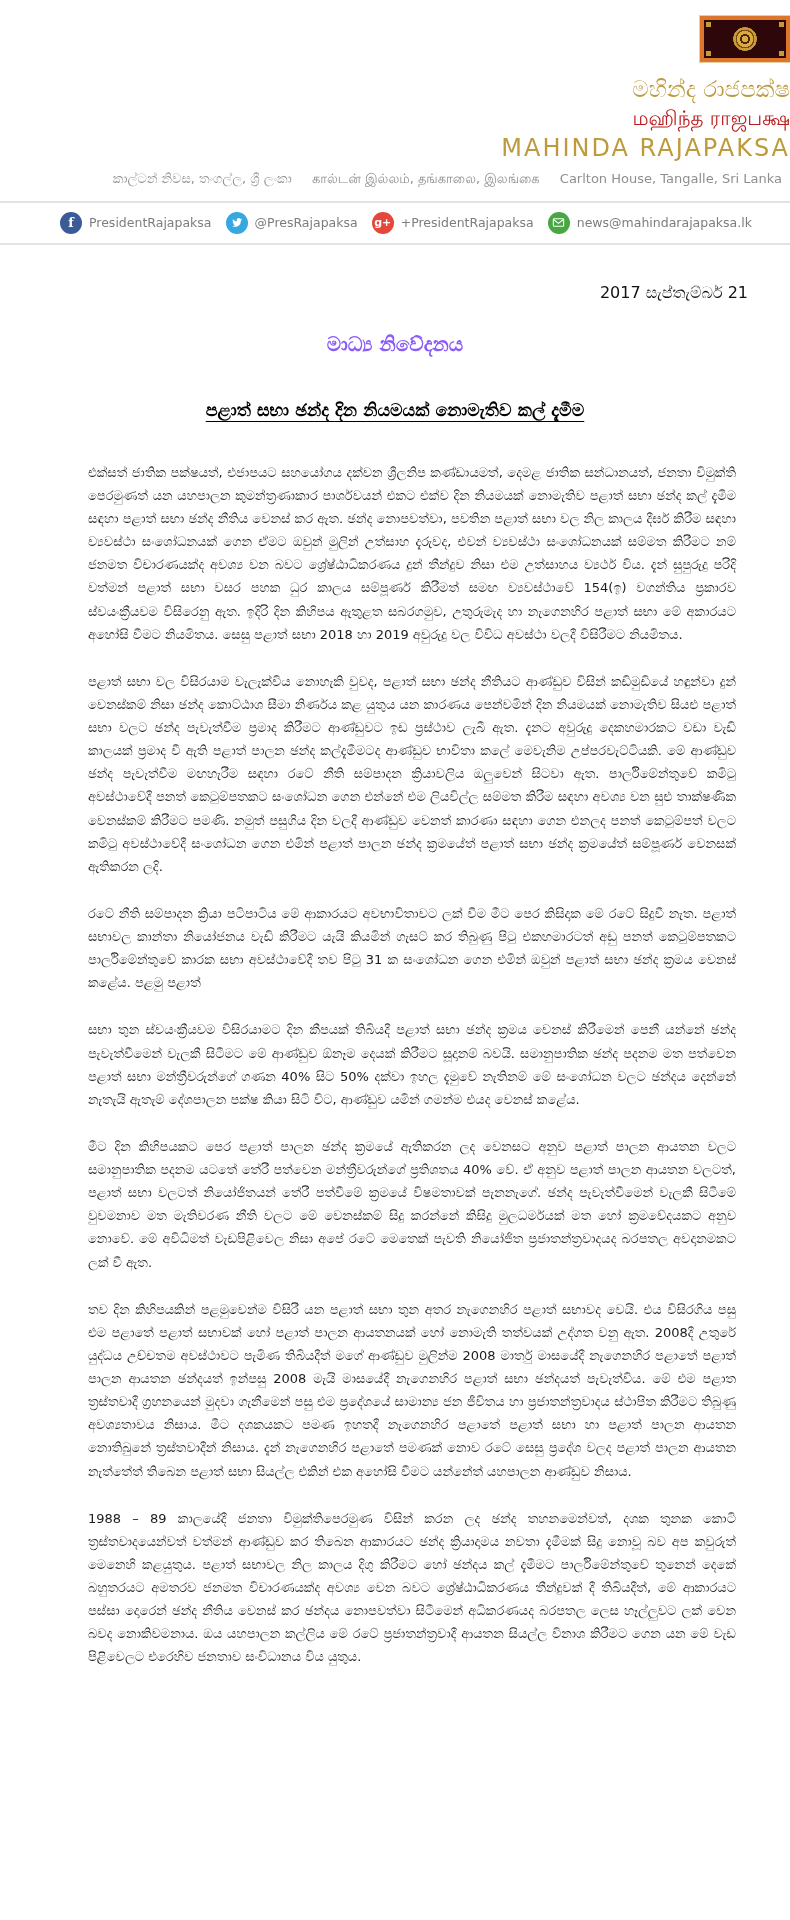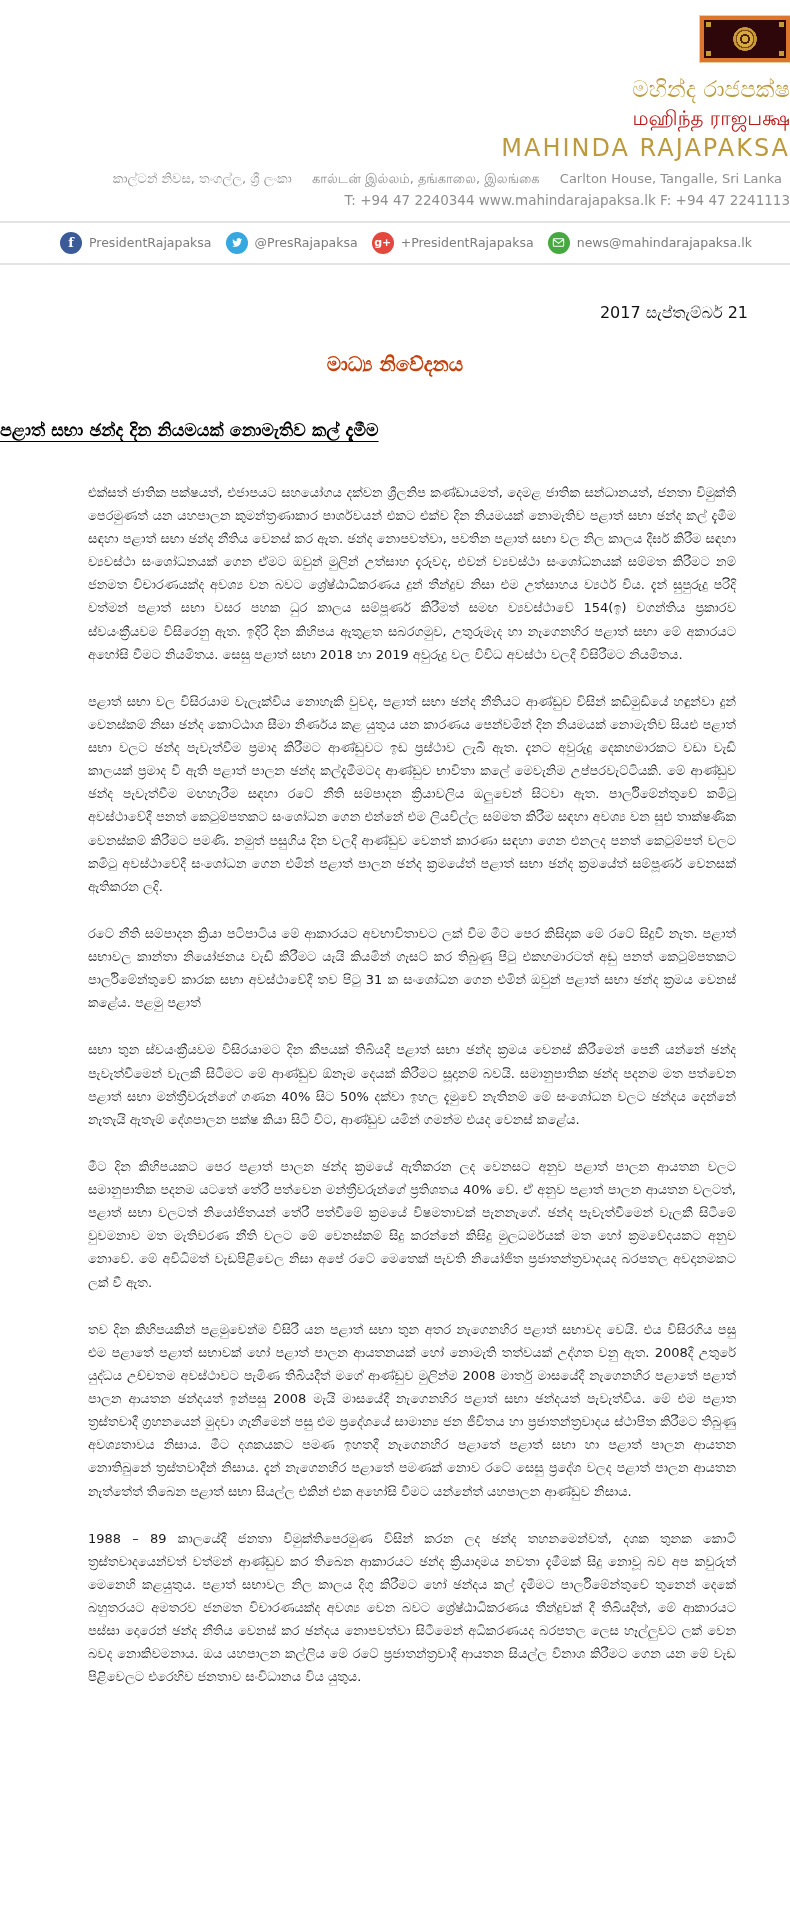--- a/index.html
+++ b/index.html
@@ -56,23 +56,23 @@
     display:flex; align-items:center; justify-content:center;
     color:#fff; flex:0 0 auto; font-size:13px; font-weight:bold;
   }
   .badge-fb { background:#3a5a98; font-family:"DejaVu Serif", serif; }
   .badge-tw { background:#35a8e0; }
   .badge-gp { background:#e4473c; font-size:11px; }
   .badge-em { background:#47a841; font-size:12px; font-weight:normal; }
 
   
   .date-line { text-align:right; padding-right:42px; margin-top:38px; font-size:16px; color:#111; }
-  .doc-type  { text-align:center; margin-top:30px; font-size:20px; font-weight:bold; color:#c2410c; }
+  .doc-type  { text-align:center; margin-top:30px; font-size:20px; font-weight:bold; color:#8b5cf6; }
   .headline  {
-    margin-top:44px; font-size:17.5px; font-weight:bold; color:#000;
+    text-align:center; margin-top:44px; font-size:17.5px; font-weight:bold; color:#000;
     text-decoration:underline; text-underline-offset:5px;
   }
   .body-block { padding:0 54px 0 88px; margin-top:40px; }
   .para {
     font-size:13px; line-height:1.78; text-align:justify;
     margin:0 0 24px 0; color:#1c1c1c;
   }
 </style>
 </head>
 <body>
@@ -88,21 +88,20 @@
       <span class="flag-emblem"></span>
     </div>
     <div class="name-si">මහින්ද රාජපක්ෂ</div>
     <div class="name-ta">மஹிந்த ராஜபக்ஷ</div>
     <div class="name-en">MAHINDA RAJAPAKSA</div>
     <div class="address-line">
       <span class="addr-part">කාල්ටන් නිවස, තංගල්ල, ශ්‍රී ලංකා</span>
       <span class="addr-part">கால்டன் இல்லம், தங்காலை, இலங்கை</span>
       <span class="addr-part">Carlton House, Tangalle, Sri Lanka</span>
     </div>
-    <div class="contact-line">T: +94 47 2240344   www.mahindarajapaksa.lk   F: +94 47 2241113</div>
   </div>
 
   <div class="social">
     <div class="social-item">
       <span class="badge badge-fb">f</span>
       <span>PresidentRajapaksa</span>
     </div>
     <div class="social-item">
       <span class="badge badge-tw">
         <svg width="13" height="13" viewBox="0 0 24 24" fill="#ffffff">

